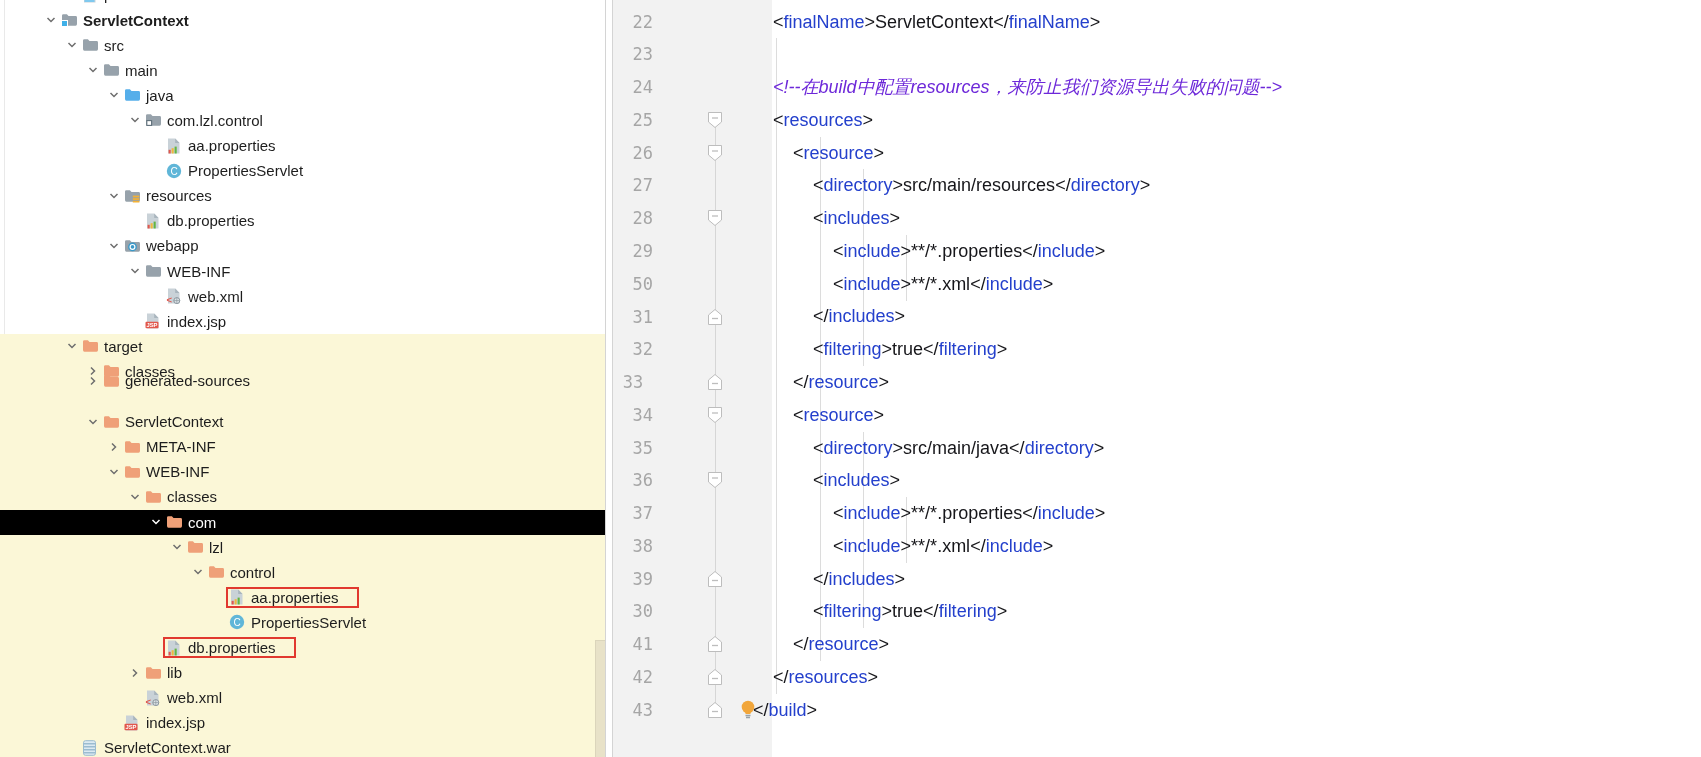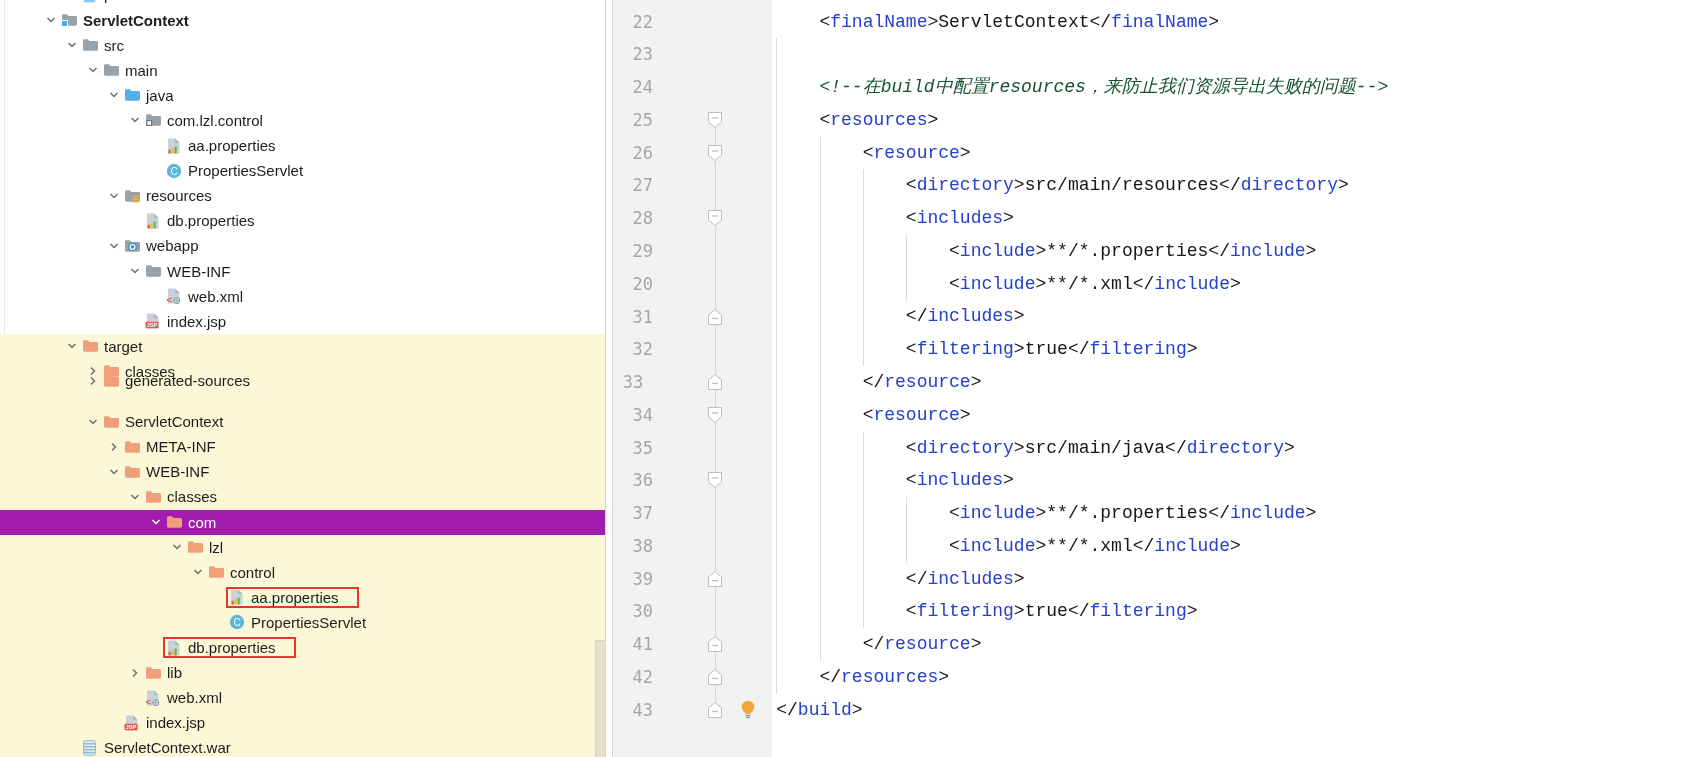--- a/index.html
+++ b/index.html
@@ -5,44 +5,44 @@
   html,body{margin:0;padding:0}
   body{width:1701px;height:757px;overflow:hidden;background:#fff;position:relative;
        font-family:"Liberation Sans",sans-serif;}
   .abs{position:absolute}
   #tree{left:0;top:0;width:605px;height:757px;background:#fff;overflow:hidden}
   #tree-left-line{position:absolute;left:4px;top:0;width:1px;height:757px;background:#e9e9e9}
   #excl{position:absolute;left:0;top:334px;width:605px;height:423px;background:#fbf7d7}
   #thumb{position:absolute;left:595px;top:640px;width:9px;height:117px;background:#e8e2c8;border:1px solid #dbd5bb}
   .trow{position:absolute;left:0;width:605px;height:25px;display:flex;align-items:center;
         font-size:15px;color:#1d1d1d;cursor:pointer;white-space:nowrap}
-  .trow.sel{background:#a21caf;color:#fff}
+  .trow.sel{background:#000000;color:#fff}
   .indent{flex:none}
   .chev{width:21px;height:16px;display:inline-flex;align-items:center;justify-content:center;flex:none}
   .ticon{width:18px;height:16px;display:inline-flex;align-items:center;flex:none;margin-right:4px}
   .tlabel{white-space:nowrap}
   .bold{font-weight:bold}
   .redbox{display:inline-flex;align-items:center;border:2px solid #e1392f;padding:0 18px 0 1px;margin-left:-3px}
   #split{left:605px;top:0;width:6px;height:757px;background:#fff;border-left:1px solid #d4d4d4;border-right:1px solid #d4d4d4;cursor:col-resize}
   #editor{left:613px;top:0;width:1088px;height:757px}
   #gutterbg{position:absolute;left:0;top:0;width:159px;height:757px;background:#f2f2f2}
   #fline{position:absolute;width:1px;background:#d6d6d6}
   .lnum{position:absolute;left:0;width:40px;text-align:right;font-family:"DejaVu Sans Mono",monospace;
         font-size:17px;color:#a6a6a6;line-height:33px}
   .fmark{position:absolute;left:94px;width:16px;height:18px}
   .guide{position:absolute;width:1px;background:#dcdcdc}
   .bulb{position:absolute;left:126px;width:18px;height:22px;cursor:pointer}
-  #code{position:absolute;left:120px;top:5.6px;margin:0;font-family:Liberation Mono, monospace;
+  #code{position:absolute;left:120px;top:5.6px;margin:0;font-family:Liberation Sans, sans-serif;
         font-size:18px;line-height:32.77px;white-space:pre}
   .cl{height:32.77px}
   .sg-b{color:#16161a}
   .sg-t{color:#2440cc}
   .sg-x{color:#16161a}
   .sg-s{color:#16161a}
-  .sg-c{color:#14532d;font-style:italic}
+  .sg-c{color:#6d28d9;font-style:italic}
 </style>
 </head>
 <body>
 
 <div class="abs" id="tree">
   <div id="tree-left-line"></div>
   <div id="excl"></div>
   <div id="tree-rows">
       <div class="trow" style="top: -17.6px;">
         <span class="indent" style="width:61px"></span>
@@ -515,21 +515,21 @@
           <path d="M1.5 1.5h13v9.5L8 16.5 1.5 11z" fill="#fff" stroke="#bdbdbd"></path>
           <path d="M5 7h6" stroke="#bdbdbd" stroke-width="1.3"></path>
         </svg></div>
       <div class="lnum" style="top: 169.45px;">27</div>
       <div class="lnum" style="top: 202.22px;">28</div>
       <div class="fmark" style="top: 209.22px;"><svg width="16" height="18" viewBox="0 0 16 18">
           <path d="M1.5 1.5h13v9.5L8 16.5 1.5 11z" fill="#fff" stroke="#bdbdbd"></path>
           <path d="M5 7h6" stroke="#bdbdbd" stroke-width="1.3"></path>
         </svg></div>
       <div class="lnum" style="top: 234.99px;">29</div>
-      <div class="lnum" style="top: 267.76px;">20</div>
+      <div class="lnum" style="top: 267.76px;">50</div>
       <div class="lnum" style="top: 300.53px;">31</div>
       <div class="fmark" style="top: 307.53px;"><svg width="16" height="18" viewBox="0 0 16 18">
           <path d="M1.5 16.5h13V7L8 1.5 1.5 7z" fill="#fff" stroke="#bdbdbd"></path>
           <path d="M5 10.5h6" stroke="#bdbdbd" stroke-width="1.3"></path>
         </svg></div>
       <div class="lnum" style="top: 333.3px;">32</div>
       <div class="lnum" style="top: 366.07px; text-align: center;">33</div>
       <div class="fmark" style="top: 373.07px;"><svg width="16" height="18" viewBox="0 0 16 18">
           <path d="M1.5 16.5h13V7L8 1.5 1.5 7z" fill="#fff" stroke="#bdbdbd"></path>
           <path d="M5 10.5h6" stroke="#bdbdbd" stroke-width="1.3"></path>

